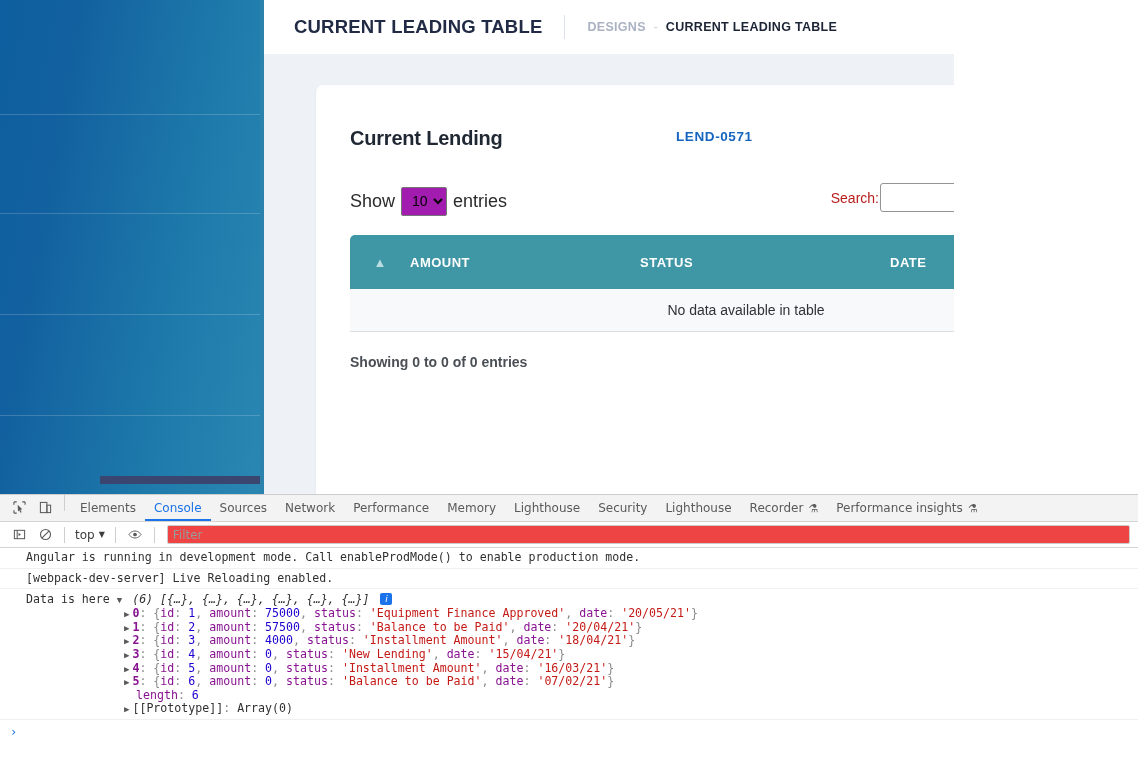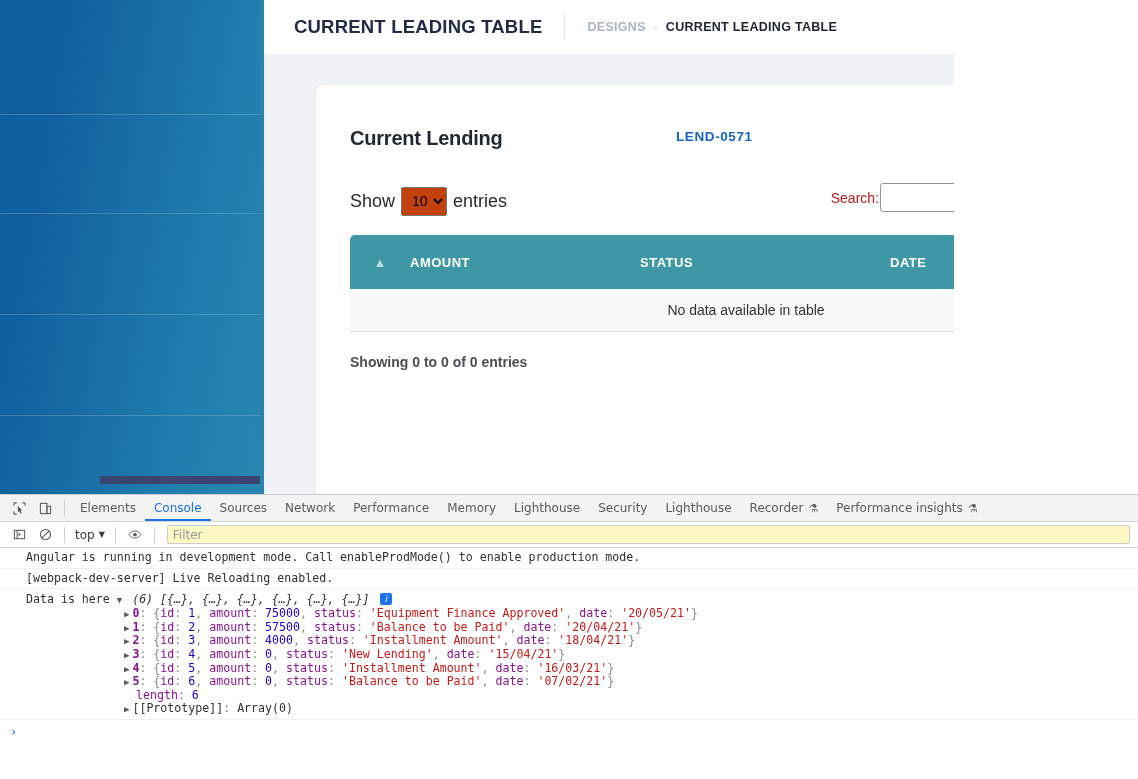--- a/index.html
+++ b/index.html
@@ -136,21 +136,21 @@
   }
   .ctl-text { font-size: 18px; color: #2b2b2b; }
   #length-select {
     font-family: "Liberation Sans", sans-serif;
     font-size: 14px;
     margin: 0 6px;
     padding: 4px 2px 4px 6px;
     height: 29px;
     border: 1px solid #767676;
     border-radius: 2px;
-    background: #c2410c;
+    background: #a21caf;
     color: #000;
   }
   #search-wrap {
     position: absolute; right: 0; top: 0;
     display: flex; align-items: center;
   }
   #search-label { font-size: 14px; color: #b91c1c; margin-right: 1px; }
   #search-input {
     width: 262px; height: 29px;
     font-family: "Liberation Sans", sans-serif;
@@ -216,21 +216,21 @@
   
   #devtools {
     position: absolute; left: 0; top: 494px;
     width: 1138px; height: 285px;
     background: #ffffff;
     border-top: 1px solid #cdcdcd;
     font-family: "DejaVu Sans", sans-serif;
   }
   #dt-tabbar {
     height: 27px;
-    display: flex; align-items: center;
+    display: flex; 
     border-bottom: 1px solid #d4d4d4;
     background: #f3f3f3;
     padding-left: 6px;
   }
   .dt-icon-btn {
     width: 26px; height: 24px;
     display: flex; align-items: center; justify-content: center;
     cursor: pointer;
   }
   .dt-vsep { width: 1px; height: 16px; background: #cfcfcf; margin: 0 6px; }
@@ -265,21 +265,21 @@
   #filter-input {
     flex: 1;
     height: 19px;
     margin-left: 6px; margin-right: 8px;
     border: 1px solid #cccccc;
     border-radius: 2px;
     font-family: "DejaVu Sans", sans-serif;
     font-size: 12px;
     color: #333;
     padding: 8px 5px;
-    background: #fef9c3;
+    background: #ef4444;
   }
   #filter-input::placeholder { color: #9a9a9a; }
 
   #console-body {
     height: 230px;
     overflow: hidden;
     font-family: "DejaVu Sans Mono", monospace;
     font-size: 11.6px;
     line-height: 1;
     color: #303030;

